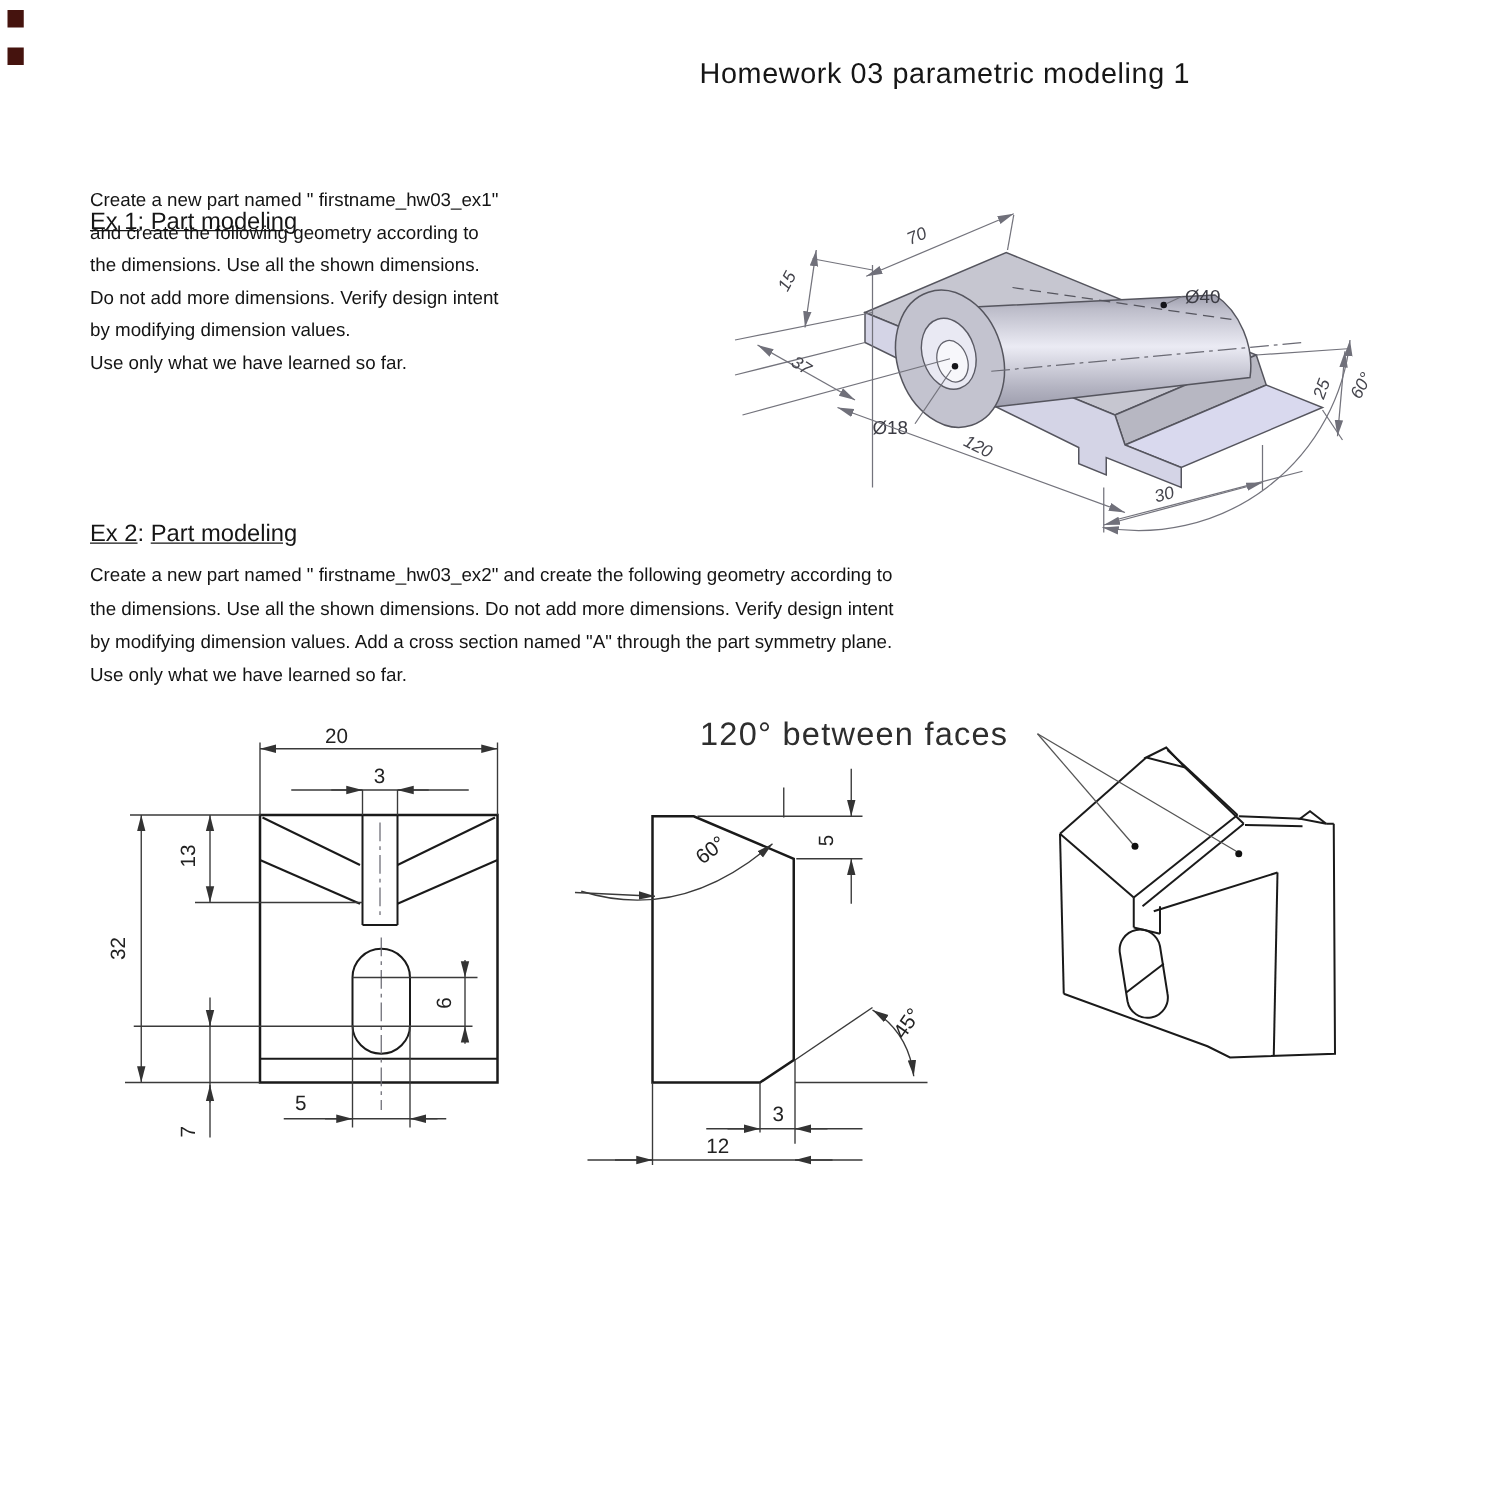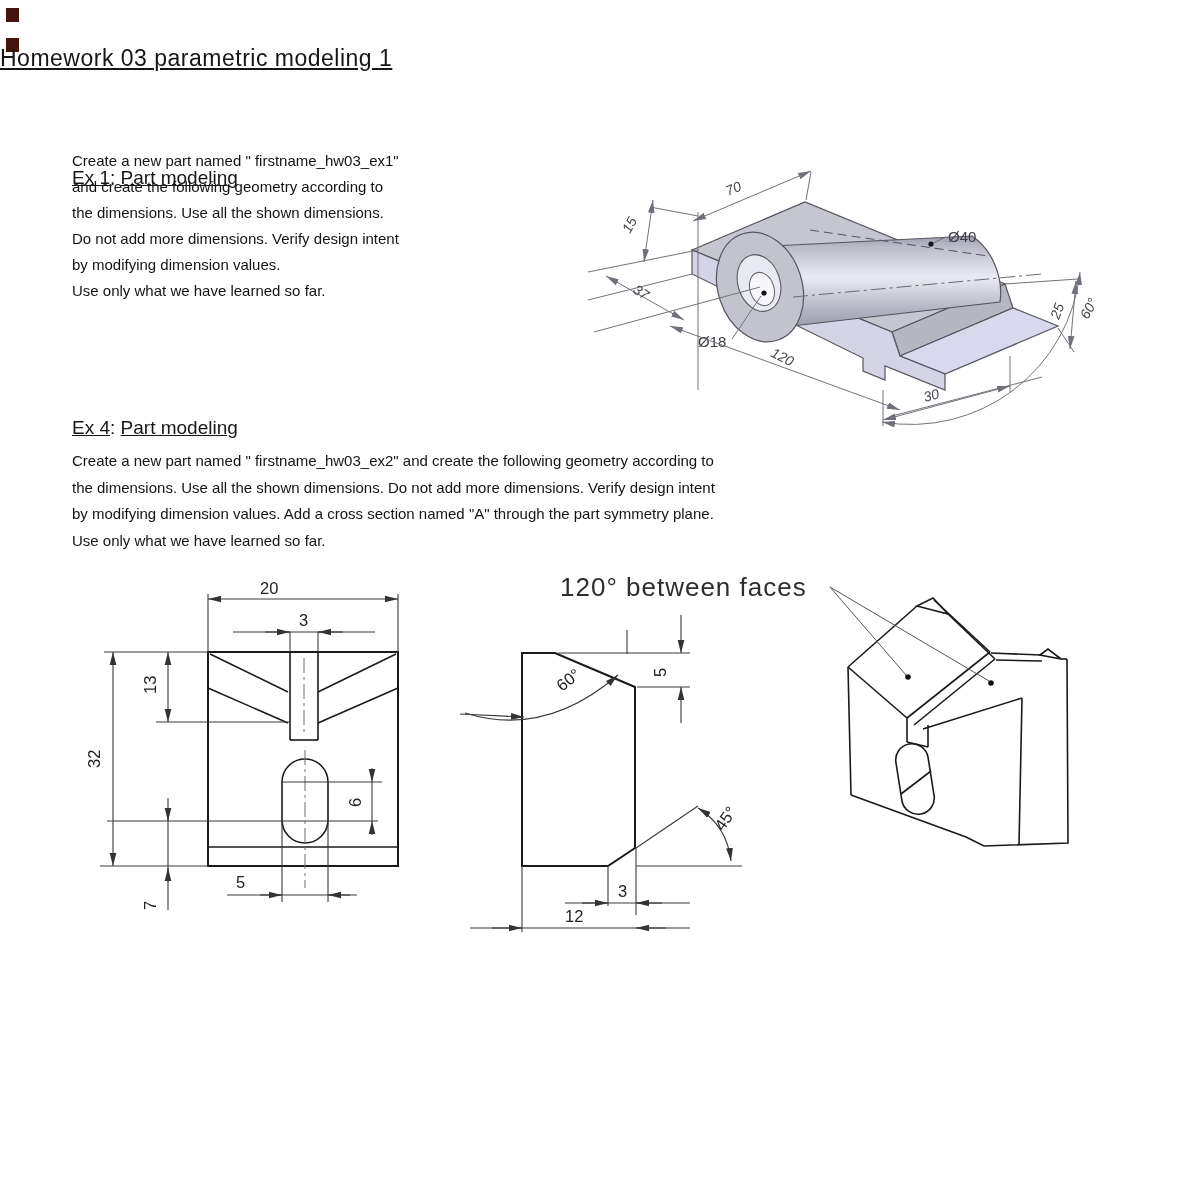--- a/index.html
+++ b/index.html
@@ -1,20 +1,20 @@
 <!DOCTYPE html>
 <html><head>
 <meta charset="utf-8">
 <style>
   html,body{margin:0;padding:0;background:#ffffff;}
   #page{position:relative;width:1200px;height:1200px;background:#ffffff;overflow:hidden;
         font-family:"Liberation Sans",sans-serif;color:#1b1b1b;}
   .artifact{position:absolute;width:13px;height:14px;background:#45130e;}
-  #title{position:absolute;left:0;top:45px;width:952px;text-align:left;
-         font-size:23px;letter-spacing:.5px;text-decoration:underline;color:#161616;}
+  #title{position:absolute;left:0;top:45px;width:952px;text-align:right;
+         font-size:23px;letter-spacing:.5px;color:#161616;}
   .ex-heading{position:absolute;left:72px;font-size:19px;color:#161616;}
   .ex-heading .u{text-decoration:underline;}
   #ex1-heading{top:119px;margin-top:48px;}
   #ex2-heading{top:417px;}
   .bodytext{position:absolute;left:72px;font-size:15px;line-height:26px;
             white-space:pre-line;color:#141414;}
   #ex1-body{top:148px;width:545px;}
   #ex2-body{top:448px;width:1060px;line-height:26.5px;}
   #ex2-note{position:absolute;left:560px;top:572px;font-size:26px;color:#2e2e2e;
             letter-spacing:1px;text-align:right;}
@@ -121,21 +121,21 @@
 
     <path class="dim1" d="M500,122 A170,170 0 0 1 302,272" marker-start="url(#arrg)" marker-end="url(#arrg)"></path>
     <text class="lbl1" x="508" y="170" transform="rotate(-62 508 170)">60°</text>
 
     <circle cx="351" cy="94" r="2.6" fill="#15151a"></circle>
     <line class="dim1" x1="353" y1="93" x2="366" y2="87"></line>
     <text class="lbl1b" x="368" y="92">Ø40</text>
   </svg>
 
   <div id="ex2-heading" class="ex-heading">
-    <span class="u">Ex 4</span><span>: </span><span class="u">Part modeling</span>
+    <span class="u">Ex 2</span><span>: </span><span class="u">Part modeling</span>
   </div>
 
   <div id="ex2-body" class="bodytext">Create a new part named " firstname_hw03_ex2" and create the following geometry according to
 the dimensions. Use all the shown dimensions. Do not add more dimensions. Verify design intent
 by modifying dimension values. Add a cross section named "A" through the part symmetry plane.
 Use only what we have learned so far.</div>
 
   <div id="ex2-note">120° between faces</div>
 
   <svg id="ex2-front-svg" width="380" height="400" viewBox="0 0 380 400">

